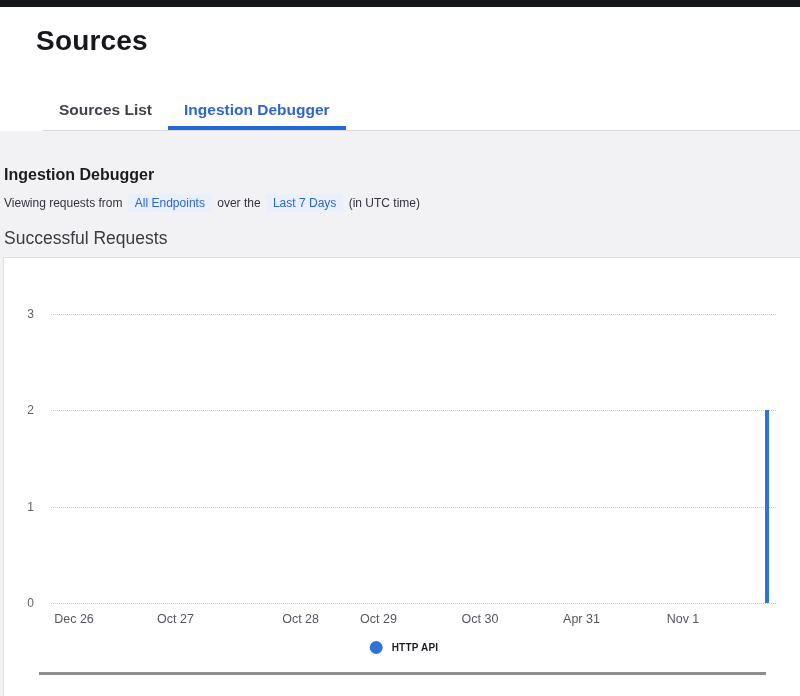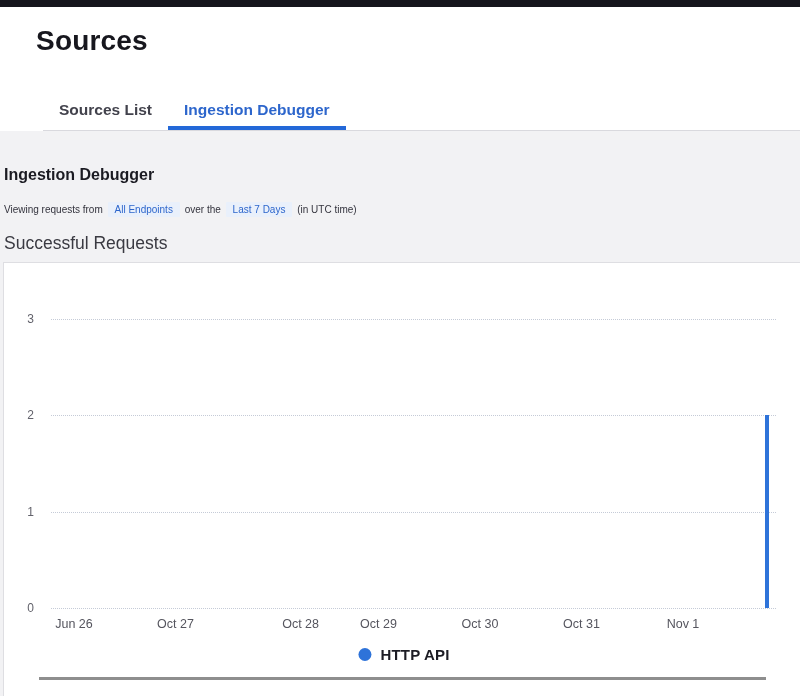--- a/index.html
+++ b/index.html
@@ -50,22 +50,22 @@
     min-height: 566px;
     padding: 35px 0 0 3px;
   }
   .section-heading {
     font-size: 16px;
     font-weight: 700;
     color: #1b1b22;
     padding-left: 1px;
   }
   .viewing-line {
-    margin-top: 18px;
-    font-size: 10px;
+    margin-top: 10px;
+    font-size: 12px;
     color: #33333d;
     padding-left: 1px;
   }
   .filter-chip {
     display: inline-block;
     color: #2d66cc;
     background: #e9f0fb;
     padding: 2px 7px;
     margin: 0 2px;
     border-radius: 1px;
@@ -120,21 +120,21 @@
     align-items: center;
     gap: 9px;
   }
   .legend-dot {
     width: 13px;
     height: 13px;
     border-radius: 50%;
     background: #2777d8;
   }
   .legend-label {
-    font-size: 15px;
+    font-size: 10px;
     font-weight: 700;
     color: #1c1c24;
     letter-spacing: 0.2px;
   }
   .bottom-divider {
     position: absolute;
     left: 35px;
     top: 414px;
     width: 727px;
     height: 3px;
@@ -175,26 +175,26 @@
         <div class="ytick-label" style="left: 0px; top: 240.67px;">1</div>
         <div class="gridline" style="left: 47px; width: 725px; top: 152.34px; border-top-color: rgb(197, 203, 215);"></div>
         <div class="ytick-label" style="left: 0px; top: 144.34px;">2</div>
         <div class="gridline" style="left: 47px; width: 725px; top: 56.01px; border-top-color: rgb(197, 203, 215);"></div>
         <div class="ytick-label" style="left: 0px; top: 48.01px;">3</div>
       </div>
     <div id="bar-layer">
         <div class="chart-bar" style="left: 761.3px; width: 4px; top: 152.34px; height: 192.66px; background: rgb(46, 115, 217);"></div>
       </div>
     <div id="xaxis-layer">
-        <div class="xtick-label" style="left: 28px; top: 354px;">Jun 26</div>
+        <div class="xtick-label" style="left: 28px; top: 354px;">Dec 26</div>
         <div class="xtick-label" style="left: 129.5px; top: 354px;">Oct 27</div>
         <div class="xtick-label" style="left: 231px; top: 354px; text-align: right;">Oct 28</div>
         <div class="xtick-label" style="left: 332.5px; top: 354px;">Oct 29</div>
         <div class="xtick-label" style="left: 434px; top: 354px;">Oct 30</div>
-        <div class="xtick-label" style="left: 535.5px; top: 354px;">Oct 31</div>
+        <div class="xtick-label" style="left: 535.5px; top: 354px;">Apr 31</div>
         <div class="xtick-label" style="left: 637px; top: 354px;">Nov 1</div>
       </div>
     <div class="legend">
       <span class="legend-dot" style="background: rgb(46, 115, 217);"></span>
       <span class="legend-label">HTTP API</span>
     </div>
     <div class="bottom-divider"></div>
   </div>
 </div>
 

